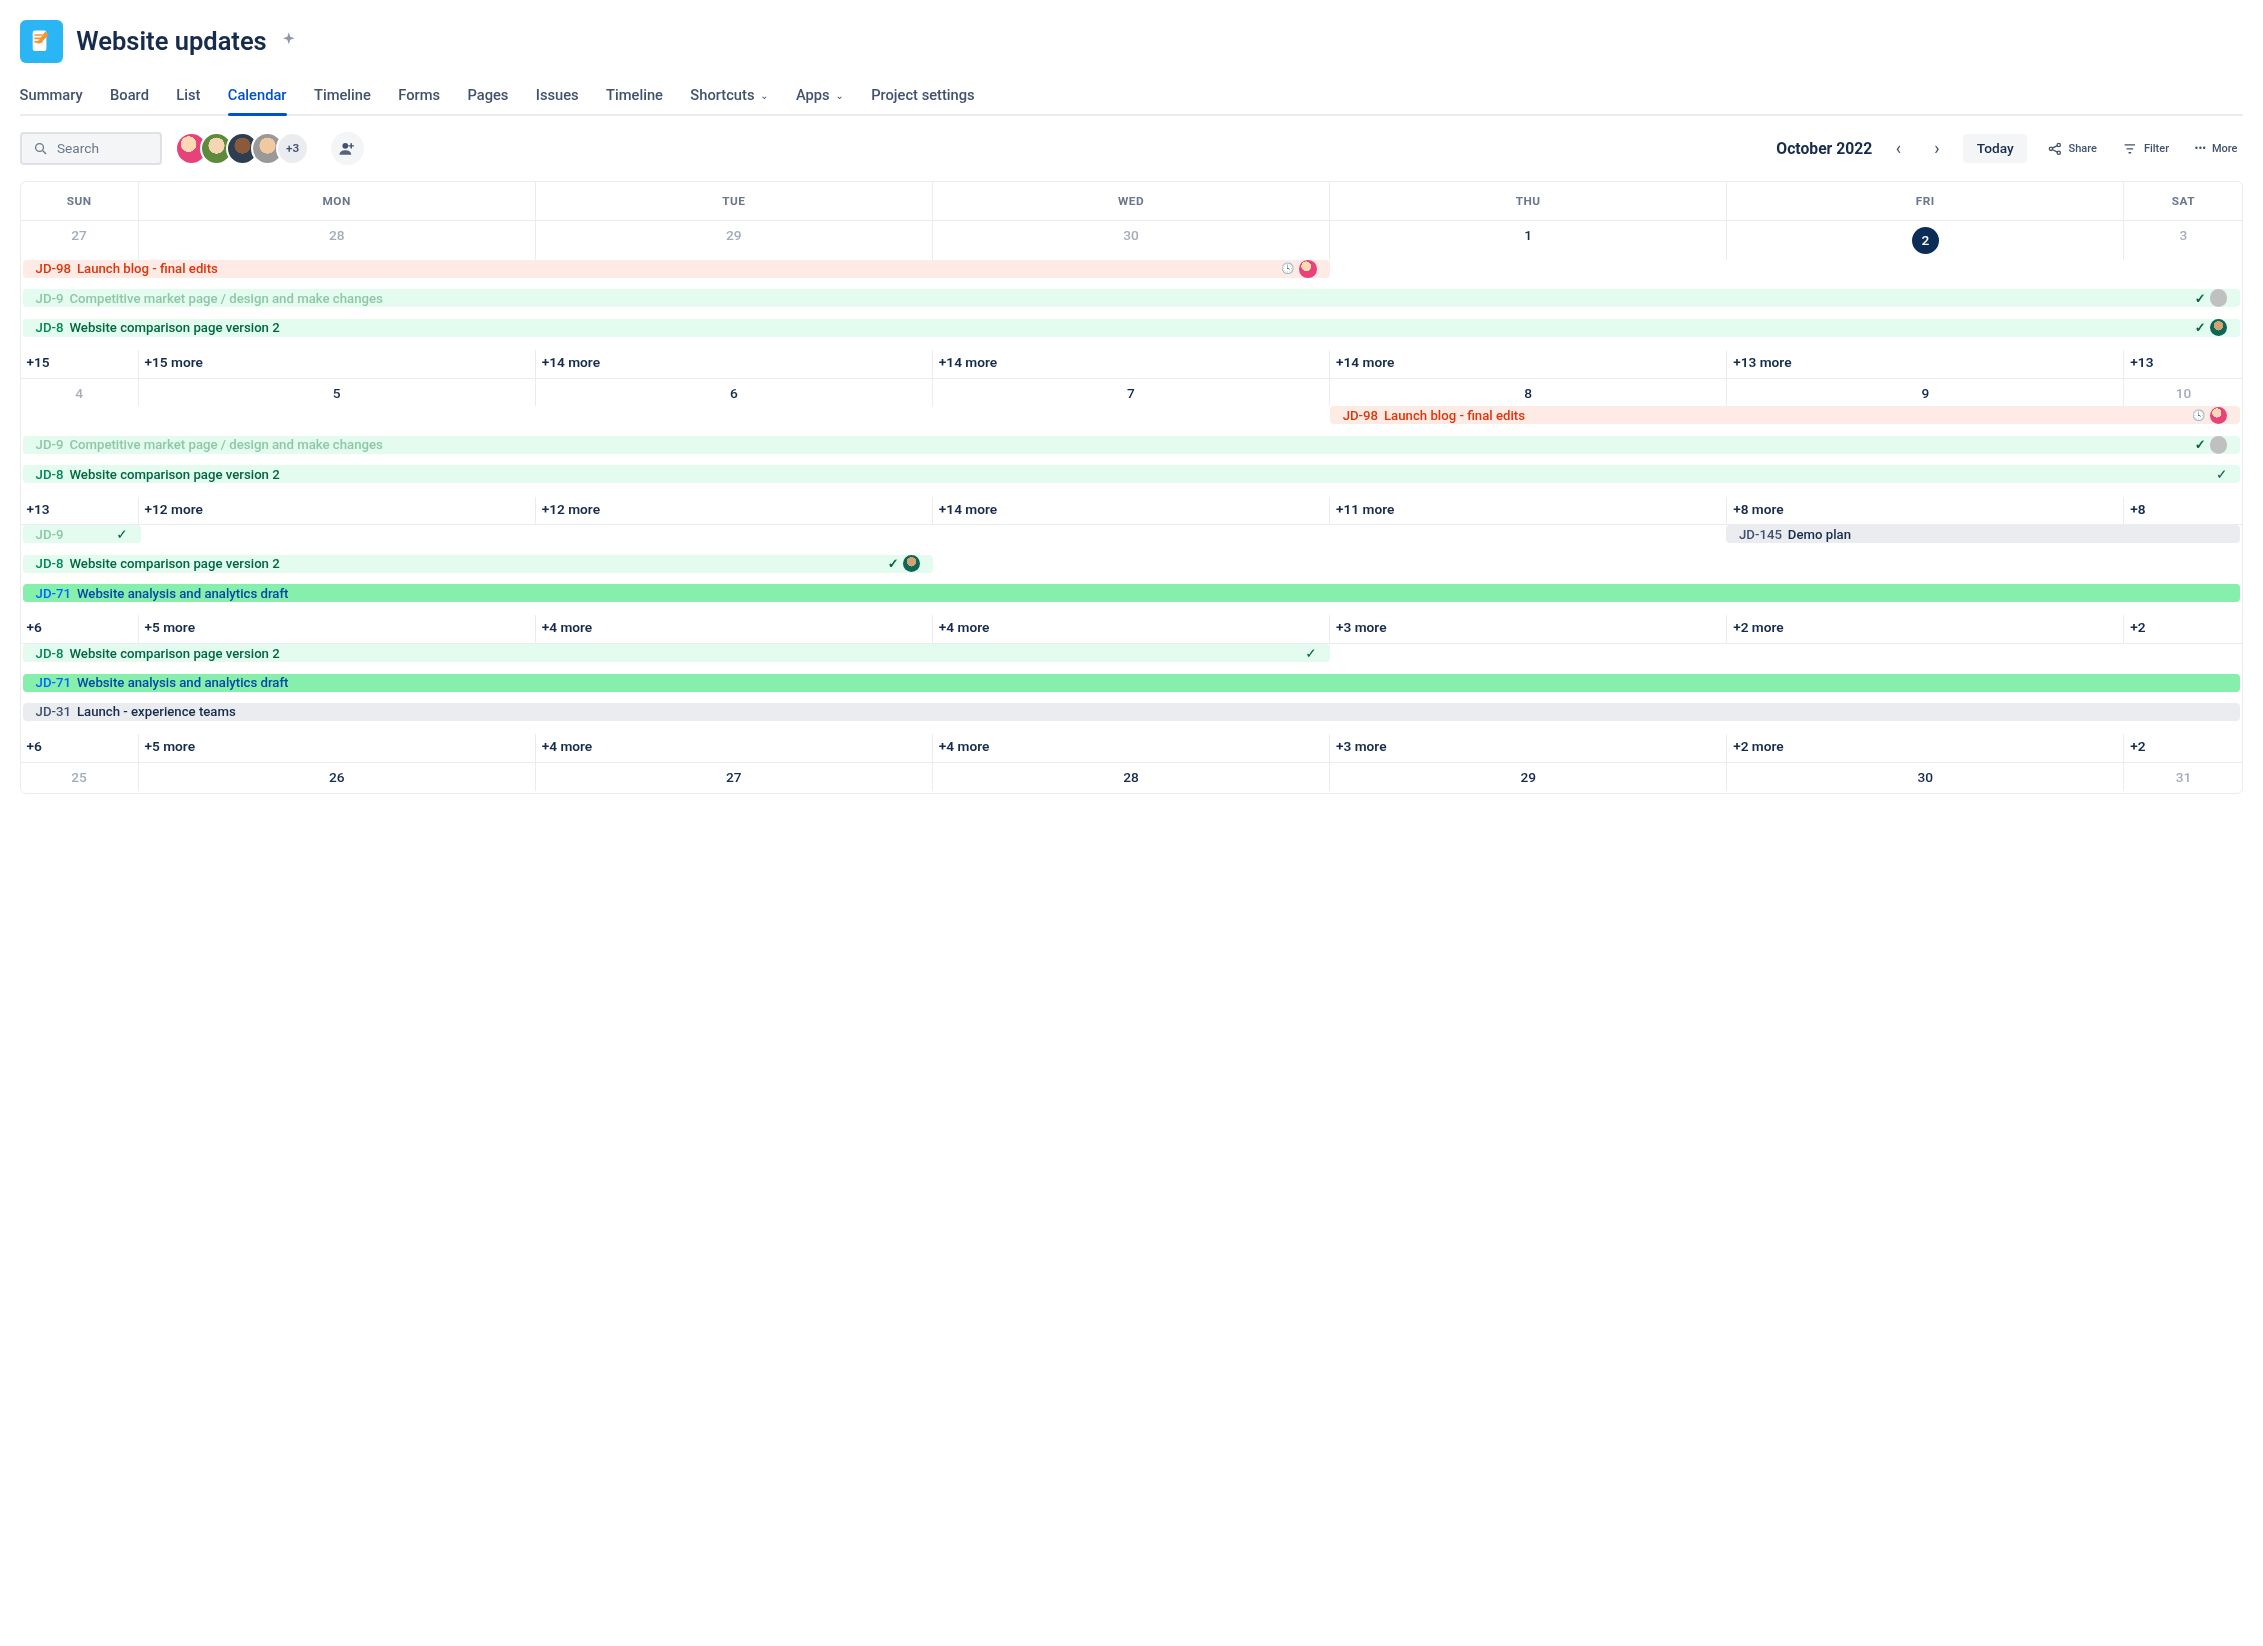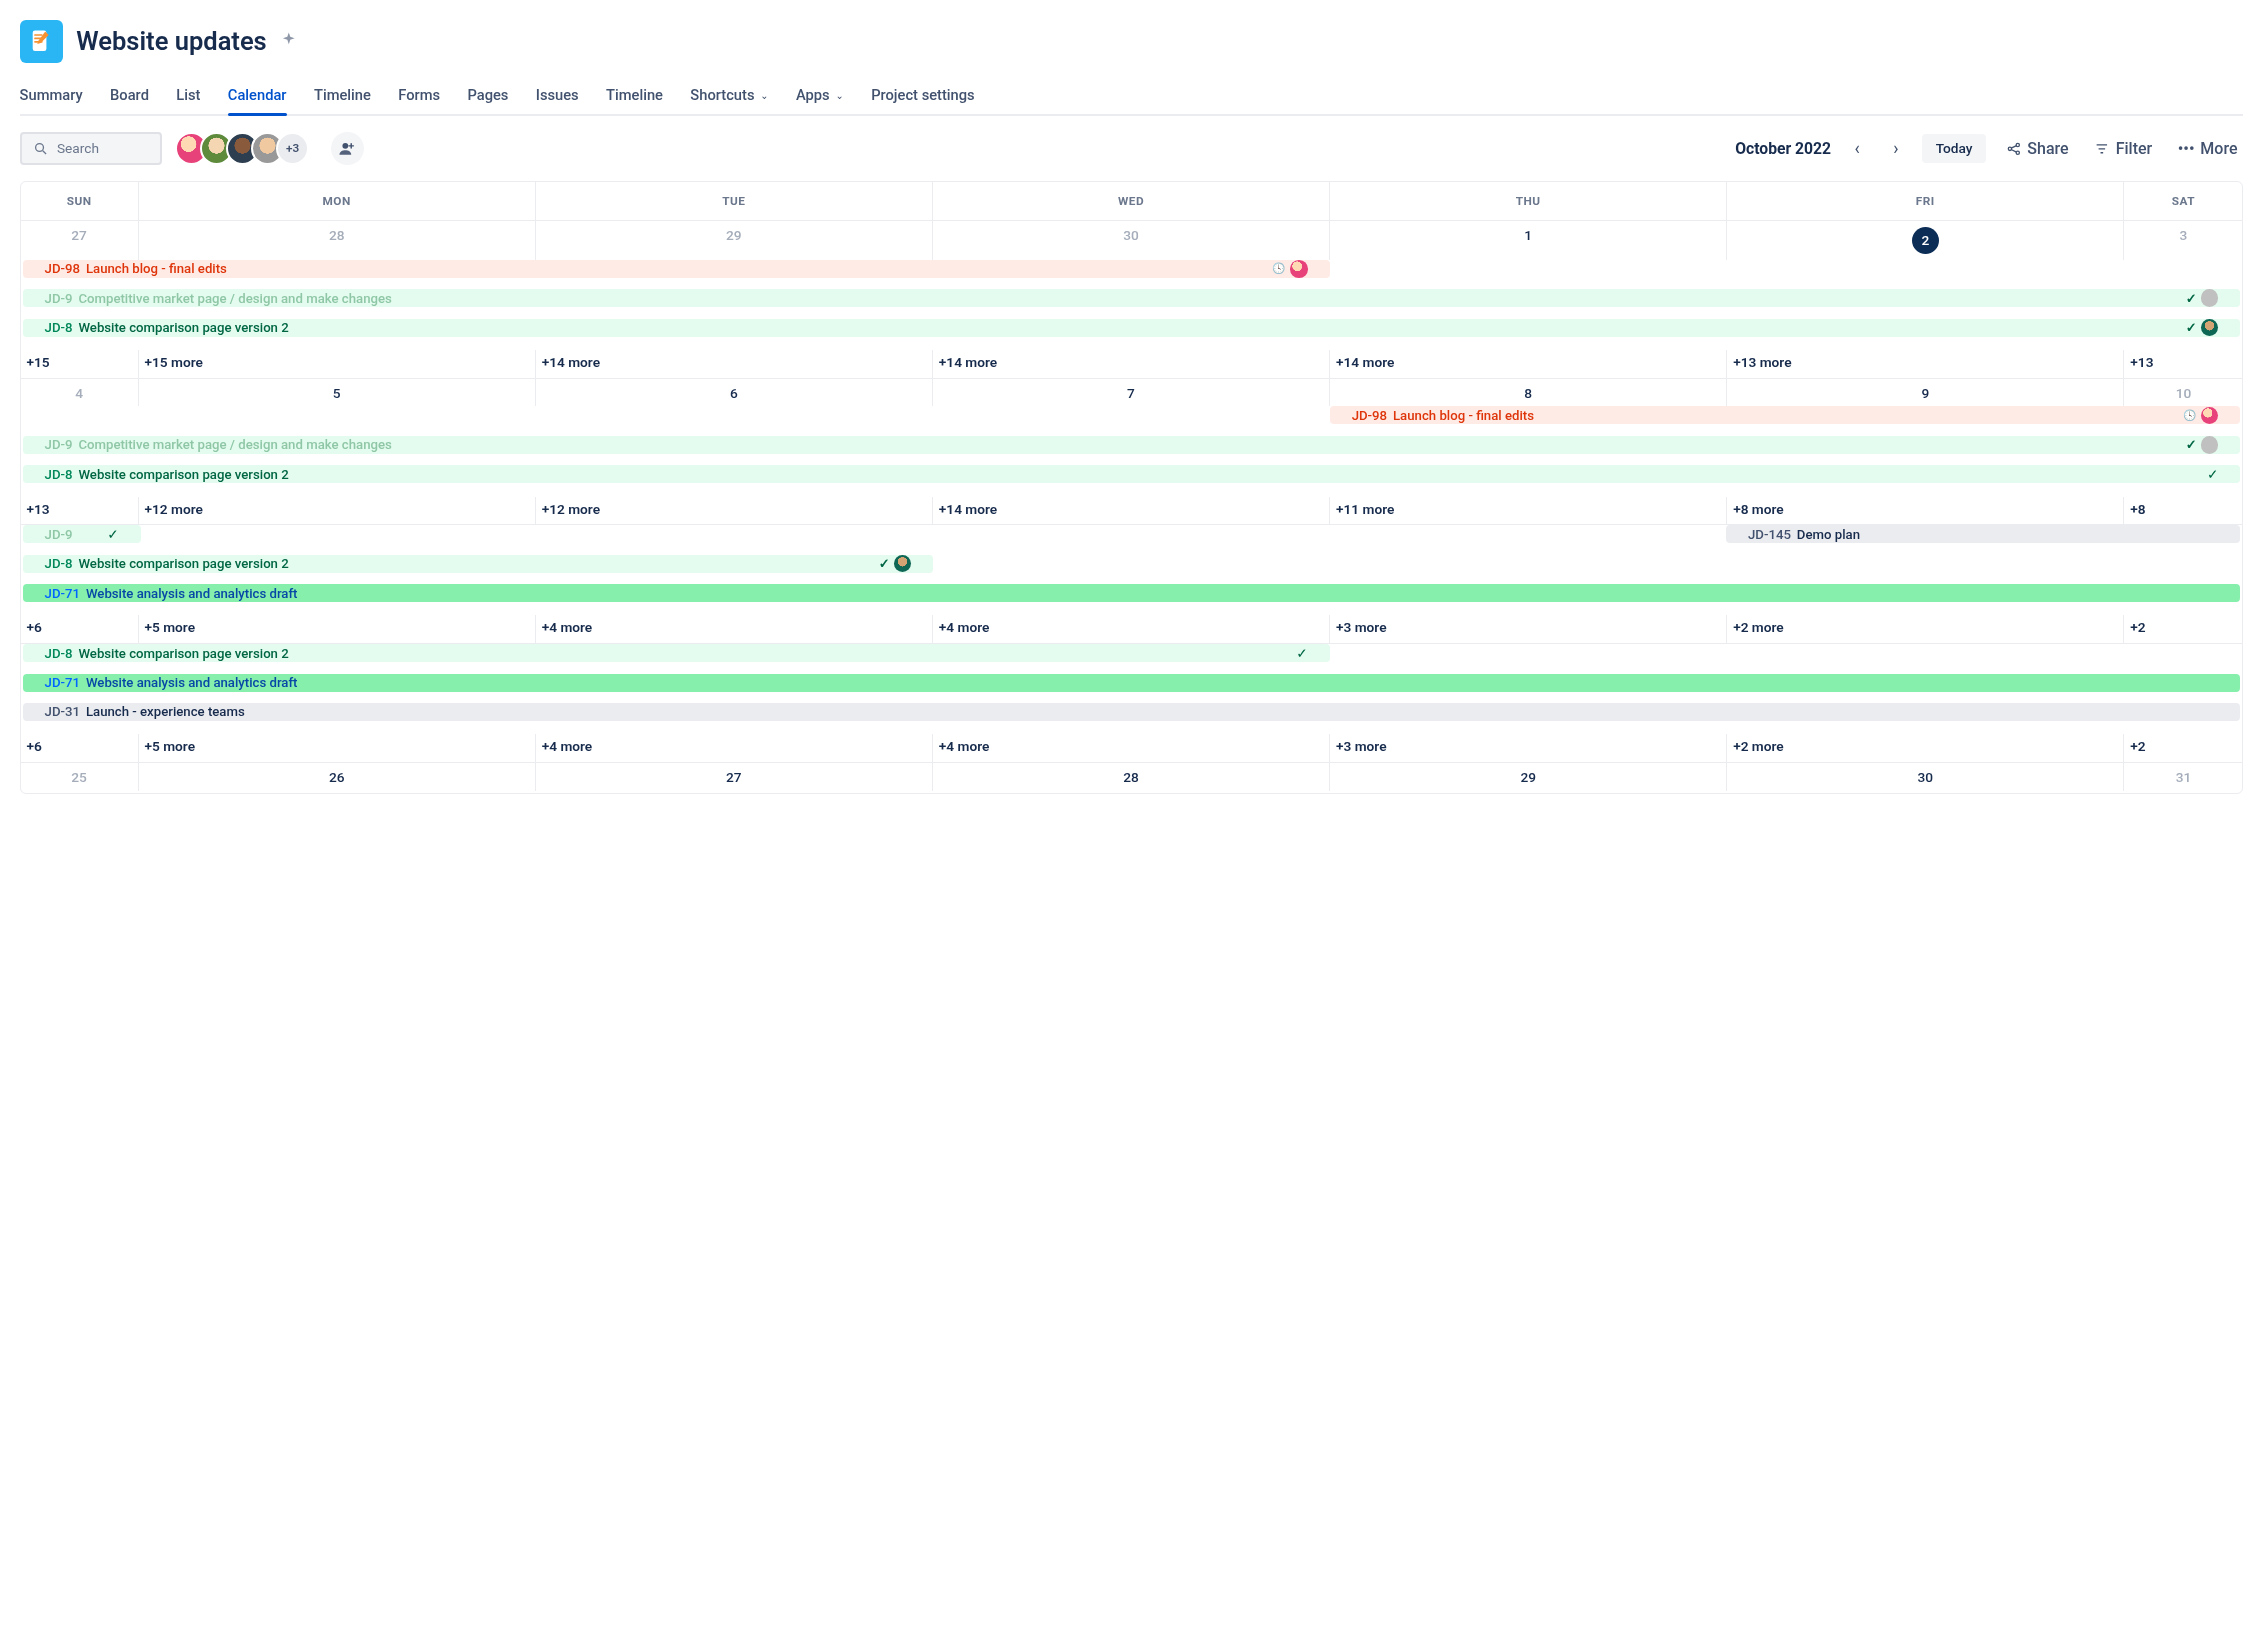--- a/index.html
+++ b/index.html
@@ -24,39 +24,39 @@
   .search-box { display: flex; align-items: center; gap: 7.8px; background: #F4F5F7; border: 2px solid #DFE1E6; border-radius: 3.9px; padding: 6.9px 11.8px; width: 142px; color: #6B778C; }
   .avatar-group { display: flex; align-items: center; }
   .avatar { width: 33px; height: 33px; border-radius: 50%; border: 2px solid #fff; margin-left: -7.8px; display: flex; align-items: center; justify-content: center; font-size: 11.8px; font-weight: 600; }
   .avatar:first-child { margin-left: 0; }
   .avatar-more { background: #EBECF0; color: #42526E; }
   .add-user { width: 33px; height: 33px; border-radius: 50%; background: #F4F5F7; display: flex; align-items: center; justify-content: center; margin-left: 7.8px; color: #42526E; }
   .spacer { flex: 1; }
   .month-label { font-size: 15.7px; font-weight: 700; color: #172B4D; }
   .arrow-btn { padding: 5.9px 9.8px; cursor: pointer; color: #42526E; font-size: 17.6px; line-height: 1; }
   .today-btn { padding: 6.9px 13.7px; background: #F4F5F7; border-radius: 3.9px; font-size: 13.7px; font-weight: 500; cursor: pointer; }
-  .action { display: flex; align-items: center; gap: 5.9px; font-size: 16px; font-weight: 500; color: #42526E; cursor: pointer; padding: 3.9px 5.9px; }
+  .action { display: flex; align-items: center; gap: 5.9px; font-size: 11px; font-weight: 500; color: #42526E; cursor: pointer; padding: 3.9px 5.9px; }
   
   
   .calendar { border: 1px solid #EBECF0; border-radius: 5.9px; overflow: hidden; }
   .cal-header-row { display: grid; grid-template-columns: 118px repeat(5, 1fr) 118px; border-bottom: 1px solid #EBECF0; }
   .cal-header-cell { padding: 11.8px 0; text-align: center; font-size: 11.8px; font-weight: 700; color: #6B778C; letter-spacing: 0.5px; border-right: 1px solid #EBECF0; }
   .cal-header-cell:last-child { border-right: none; }
   
   .week { border-bottom: 1px solid #EBECF0; }
   .week:last-child { border-bottom: none; }
   .date-row { display: grid; grid-template-columns: 118px repeat(5, 1fr) 118px; }
   .date-cell { padding: 5.9px 0; text-align: center; font-size: 13.7px; font-weight: 500; color: #172B4D; border-right: 1px solid #EBECF0; }
   .date-cell:last-child { border-right: none; }
   .date-cell.muted { color: #A5ADBA; }
   .date-cell .today-num { display: inline-flex; width: 27.4px; height: 27.4px; border-radius: 50%; background: #0C2D56; color: #fff; align-items: center; justify-content: center; }
   
   .event-area { position: relative; padding: 0 2px 2px 2px; }
   .event-bar { display: grid; grid-template-columns: 118px repeat(5, 1fr) 118px; height: 25.5px; margin-bottom: 3.9px; position: relative; }
-  .event-fill { height: 18px; border-radius: 3.9px; display: flex; align-items: center; padding: 0 22px; font-size: 13.2px; font-weight: 500; overflow: hidden; white-space: nowrap; position: relative; }
+  .event-fill { height: 18px; border-radius: 3.9px; display: flex; align-items: center; padding: 0 13px; font-size: 13.2px; font-weight: 500; overflow: hidden; white-space: nowrap; position: relative; }
   .event-fill .issue-key { margin-right: 5.9px; font-weight: 500; }
   .event-fill .mini-avatar { width: 17.6px; height: 17.6px; border-radius: 50%; margin-left: auto; flex-shrink: 0; }
   .event-fill .check { margin-left: auto; color: #006644; font-size: 13.7px; flex-shrink: 0; }
   .event-fill .clock-avatar-group { margin-left: auto; display: flex; align-items: center; gap: 3.9px; flex-shrink: 0; }
   .ev-red-light { background: #FFEBE6; color: #DE350B; }
   .ev-red-light .issue-key { color: #DE350B; }
   .ev-green-faded { background: #E3FCEF; color: #8FC7A6; }
   .ev-green-faded .issue-key { color: #8FC7A6; }
   .ev-green { background: #E3FCEF; color: #006644; }
   .ev-green .issue-key { color: #00875A; }

